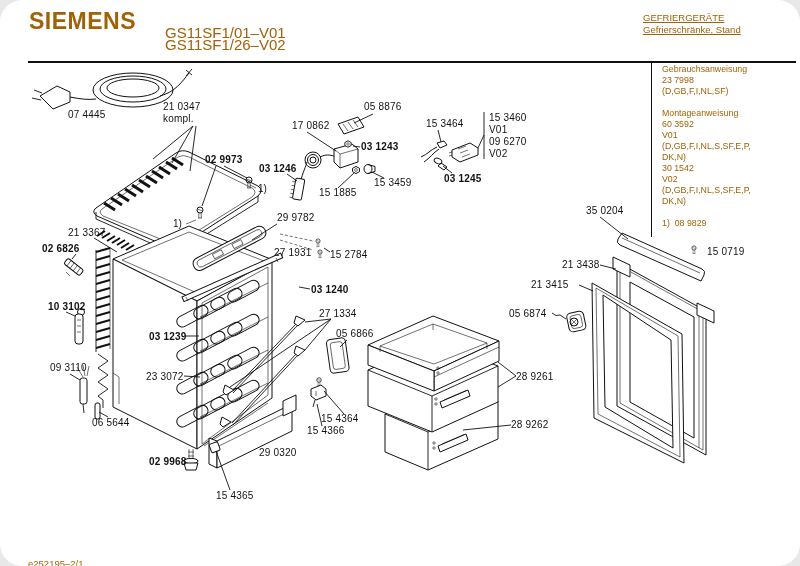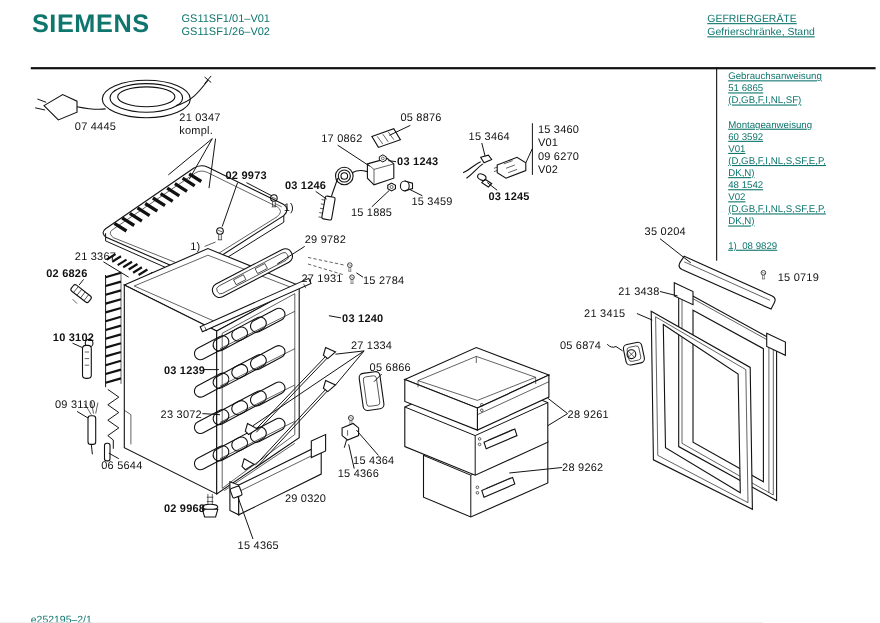--- a/index.html
+++ b/index.html
@@ -1,25 +1,25 @@
 <!DOCTYPE html>
 <html><head>
 <meta charset="utf-8">
 <style>
   html,body{margin:0;padding:0;background:#e8e8e8;}
   .page{position:relative;width:800px;height:566px;background:#ffffff;
-        font-family:"Liberation Sans",sans-serif;color:#0f766e;overflow:hidden;}
+        font-family:"Liberation Sans",sans-serif;color:#a16207;overflow:hidden;border-radius:22px;}
   .abs{position:absolute;}
   .brand{left:29px;top:8px;font-size:23px;font-weight:800;letter-spacing:.5px;}
-  .model{left:165px;top:12px;font-size:10px;line-height:12px;}
+  .model{left:165px;top:27px;font-size:15px;line-height:12px;}
   .category{left:643px;top:12px;font-size:9.5px;line-height:12px;text-decoration:underline;}
   .rule-h{left:28px;top:61px;width:768px;height:2px;background:#111;}
   .rule-v{left:651px;top:61px;width:1px;height:176px;background:#111;}
   .info-panel{left:662px;top:64px;font-size:8.8px;line-height:11px;white-space:pre;}
-  .info-panel div{min-height:11px;text-decoration:underline;}
+  .info-panel div{min-height:11px;}
   .footer{left:28px;top:558px;font-size:9.5px;}
   svg#diagram{position:absolute;left:0;top:0;}
   .plabel{font-size:10px;fill:#111;letter-spacing:.2px;}
   .plabel.bold{font-weight:700;}
   .fnote{font-size:10px;fill:#111;}
   .ln{stroke:#111;stroke-width:.9;fill:none;}
   .pt{stroke:#111;stroke-width:1;fill:#fff;}
   .ptn{stroke:#111;stroke-width:1;fill:none;}
   .thin{stroke:#111;stroke-width:.6;fill:none;}
 </style>
@@ -34,21 +34,21 @@
     <div>GS11SF1/26–V02</div>
   </div>
   <div class="abs category">
     <div>GEFRIERGERÄTE</div>
     <div>Gefrierschränke, Stand</div>
   </div>
 
   <div class="abs rule-h"></div>
   <div class="abs rule-v"></div>
 
-  <div class="abs info-panel" id="info-panel"><div>Gebrauchsanweisung</div><div>51 6865</div><div>(D,GB,F,I,NL,SF)</div><div></div><div>Montageanweisung</div><div>60 3592</div><div>V01</div><div>(D,GB,F,I,NL,S,SF,E,P,</div><div>DK,N)</div><div>48 1542</div><div>V02</div><div>(D,GB,F,I,NL,S,SF,E,P,</div><div>DK,N)</div><div></div><div>1)  08 9829</div></div>
+  <div class="abs info-panel" id="info-panel"><div>Gebrauchsanweisung</div><div>23 7998</div><div>(D,GB,F,I,NL,SF)</div><div></div><div>Montageanweisung</div><div>60 3592</div><div>V01</div><div>(D,GB,F,I,NL,S,SF,E,P,</div><div>DK,N)</div><div>30 1542</div><div>V02</div><div>(D,GB,F,I,NL,S,SF,E,P,</div><div>DK,N)</div><div></div><div>1)  08 9829</div></div>
 
   <svg id="diagram" width="800" height="566" viewBox="0 0 800 566">
     <defs>
       <pattern id="hatch" width="4" height="4" patternUnits="userSpaceOnUse" patternTransform="rotate(-24)">
         <line x1="0" y1="0" x2="0" y2="4" stroke="#444" stroke-width="0.8"></line>
       </pattern>
       <pattern id="dimples" width="8.5" height="8.5" patternUnits="userSpaceOnUse" patternTransform="rotate(28 660 360)">
         <circle cx="4.2" cy="4.2" r="3.3" fill="none" stroke="#8a8a8a" stroke-width="0.7"></circle>
       </pattern>
       <g id="screw">

